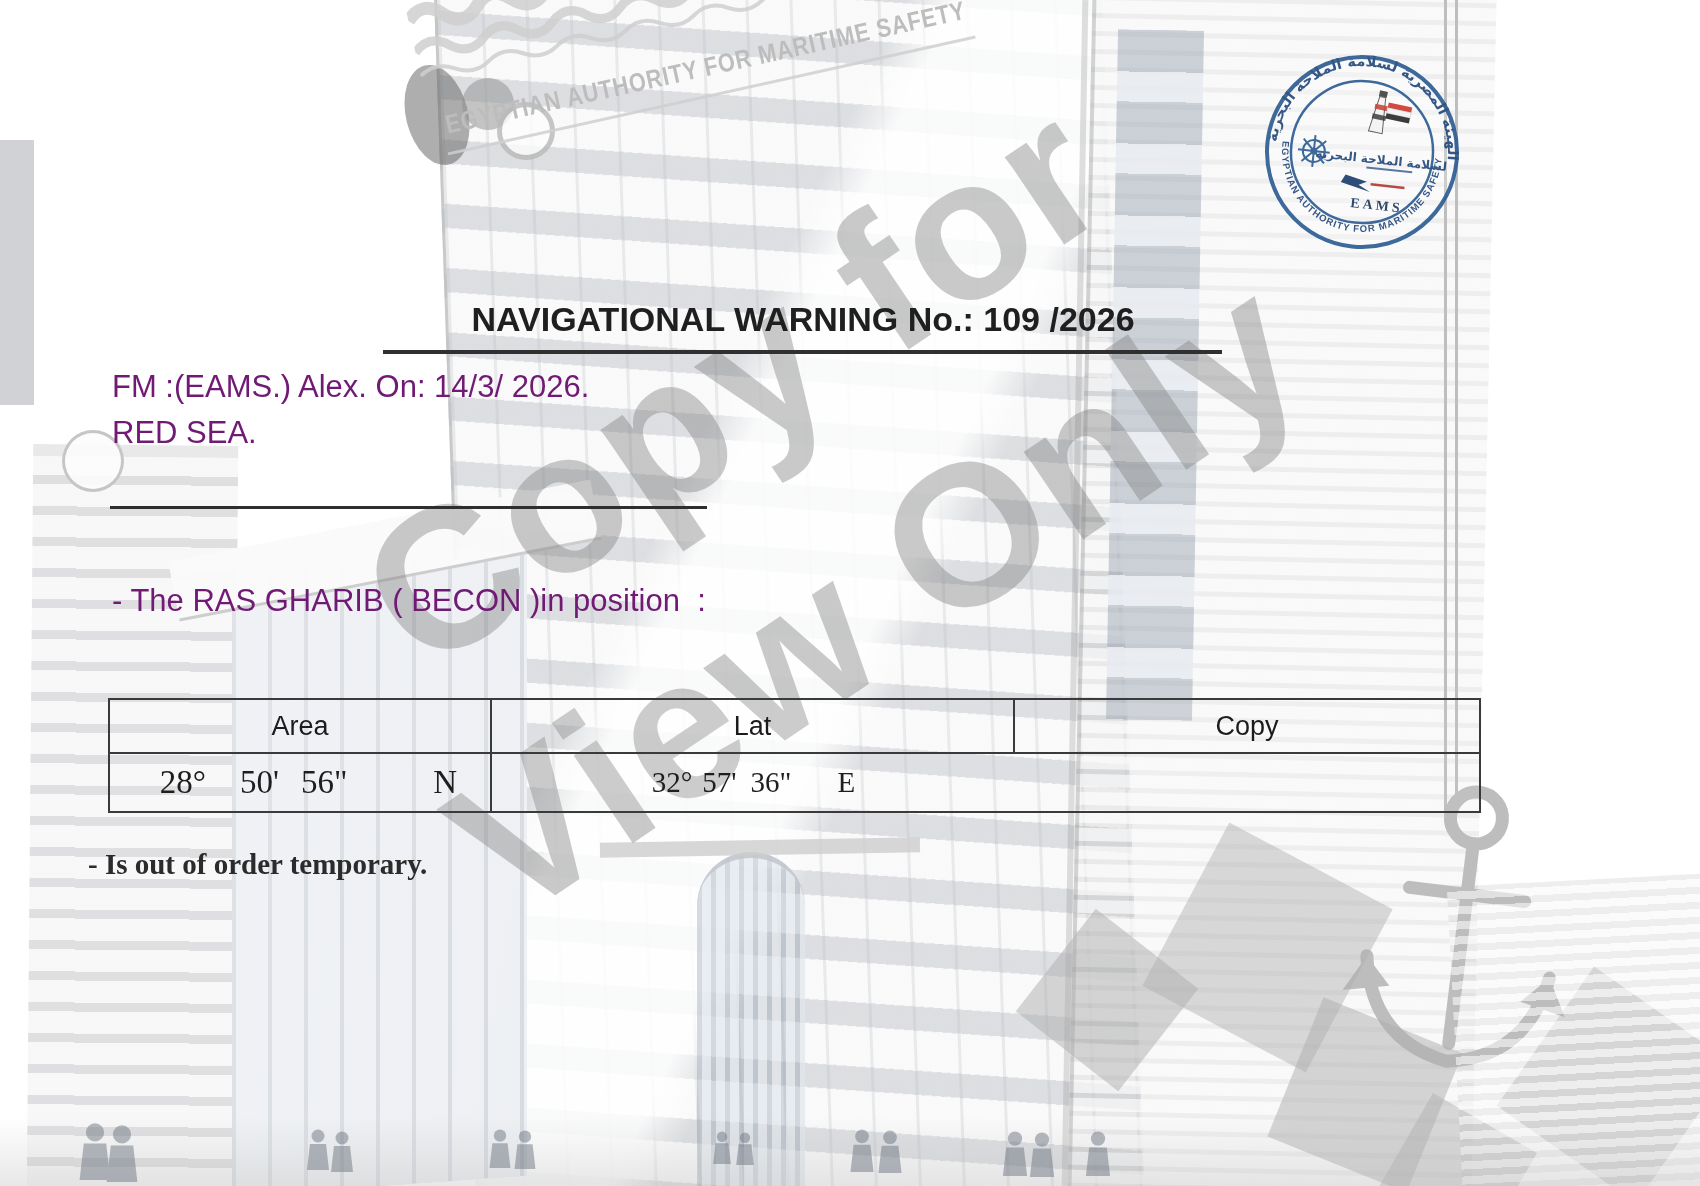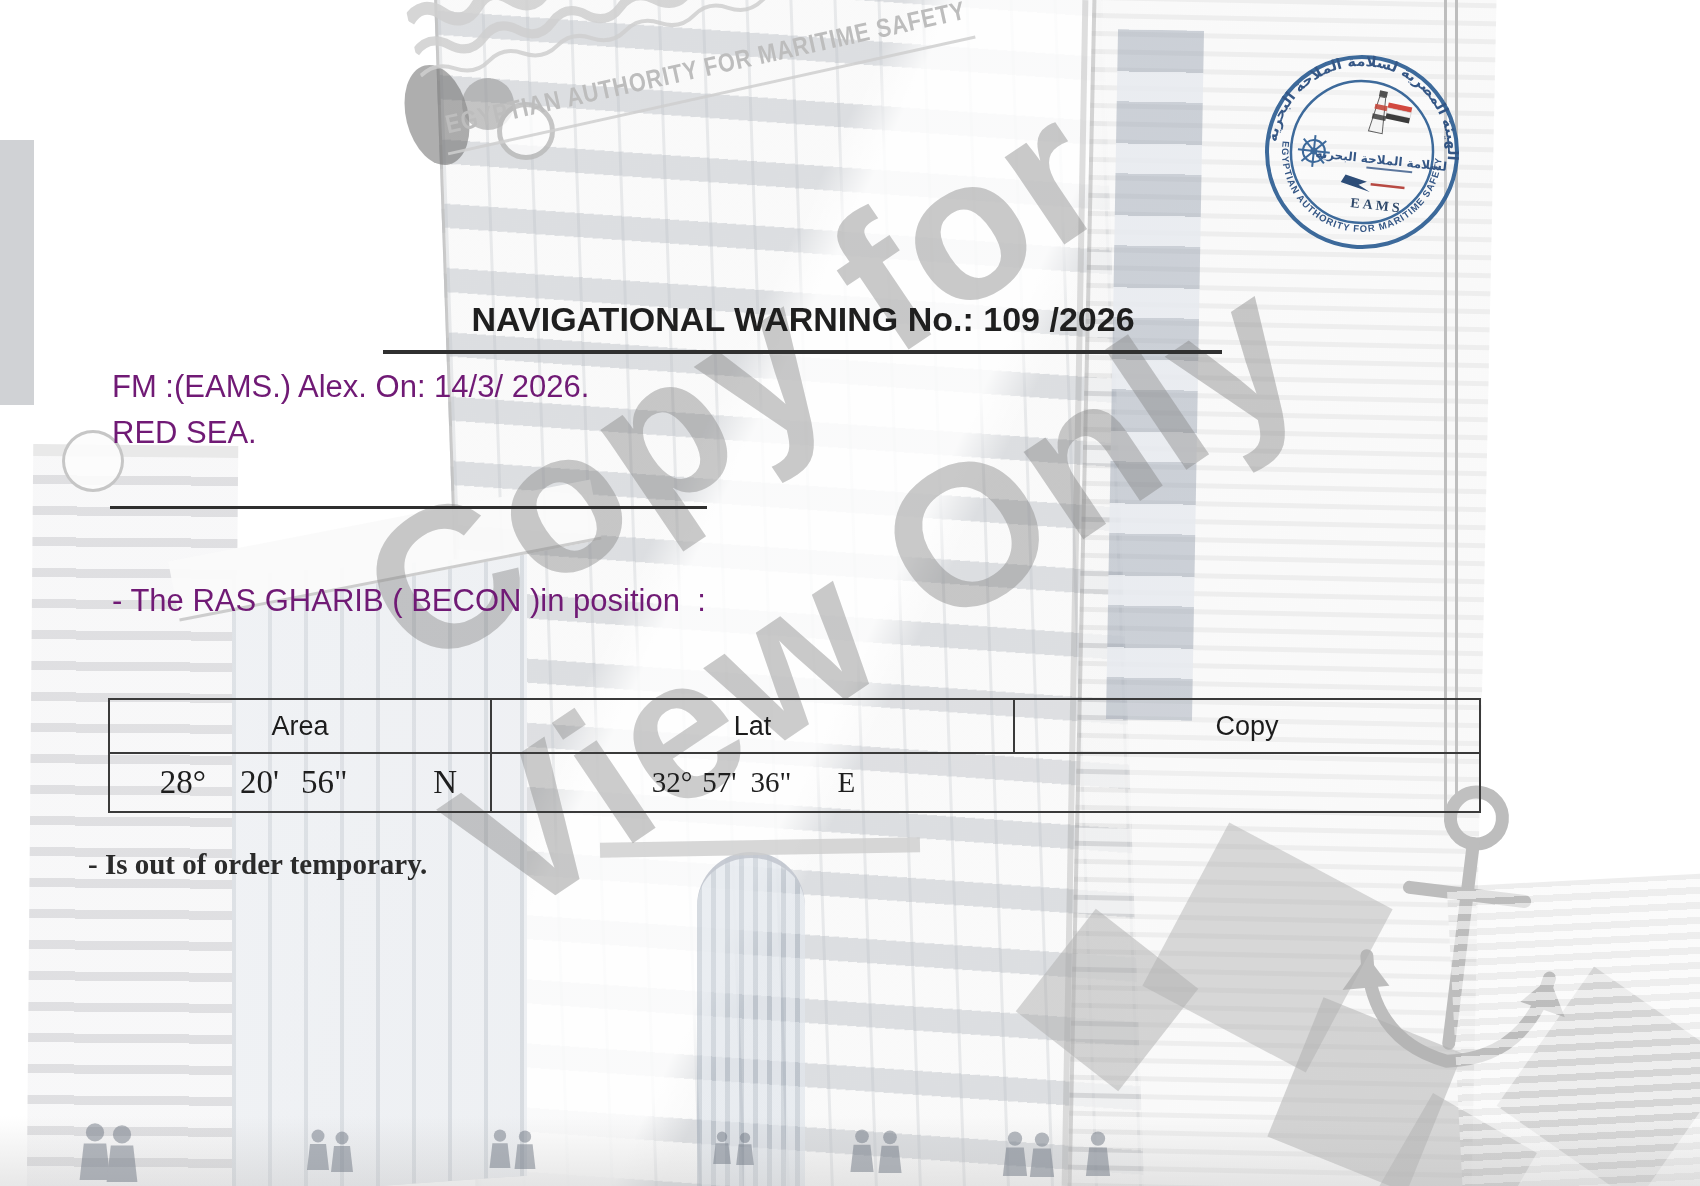--- a/index.html
+++ b/index.html
@@ -283,21 +283,21 @@
 
     <div class="bodyline pos">- The RAS GHARIB ( BECON )in position&nbsp;&nbsp;:</div>
 
     <div class="nw-table">
       <div class="nw-cell nw-head">Area</div>
       <div class="nw-cell nw-head">Lat</div>
       <div class="nw-cell nw-head last">Copy</div>
 
       <div class="nw-cell nw-data coord lat-val">
         <span class="deg">28°</span>
-        <span class="min">20'</span>
+        <span class="min">50'</span>
         <span class="sec">56"</span>
         <span class="hem">N</span>
       </div>
       <div class="nw-cell nw-data coord long-val last">
         <span class="deg">32°</span>
         <span class="min">57'</span>
         <span class="sec">36"</span>
         <span class="hem">E</span>
       </div>
     </div>

